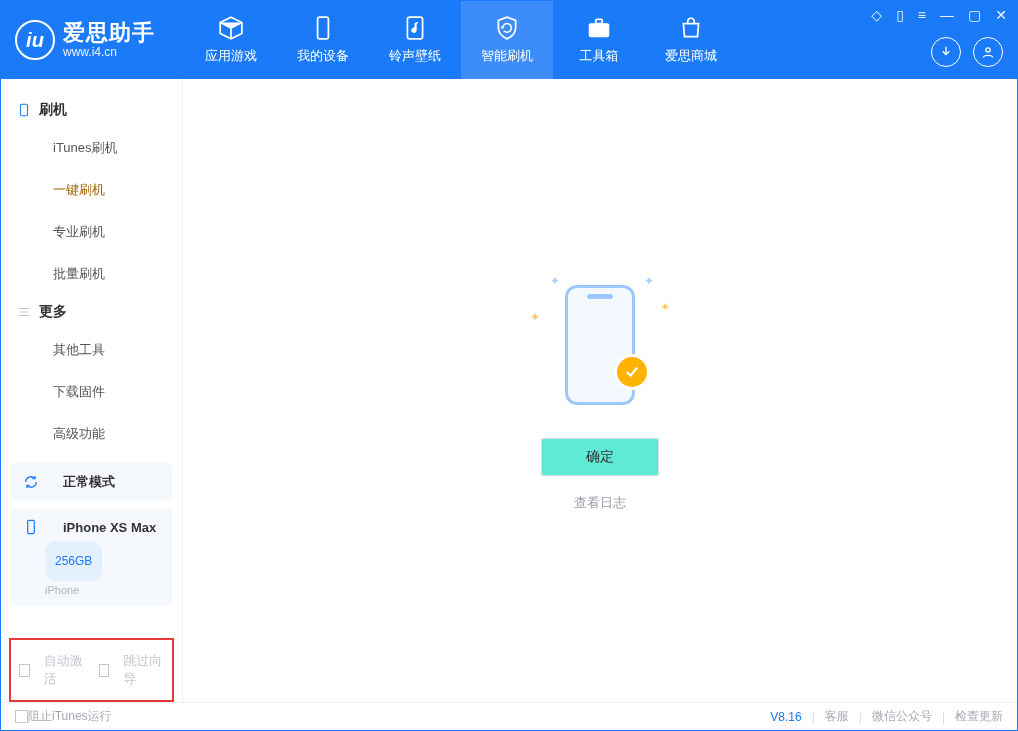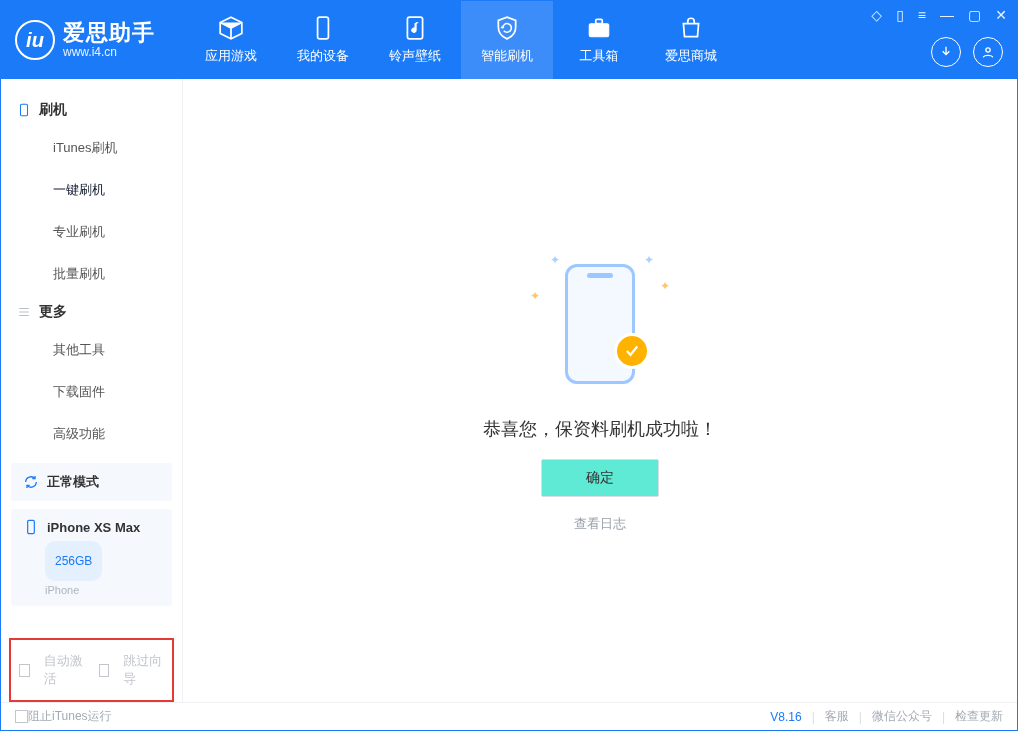--- a/index.html
+++ b/index.html
@@ -26,25 +26,25 @@
 .hdr-circles svg { width:16px; height:16px; stroke:#fff; fill:none; stroke-width:2; }
 
 
 .main { display:flex; height:calc(100% - 78px - 28px); }
 .side { width:182px; border-right:1px solid #eef0f3; padding-top:14px; display:flex; flex-direction:column; }
 .side-top { flex:1; overflow:auto; }
 .grp-hdr { display:flex; align-items:center; gap:8px; padding:8px 16px; font-size:14px; color:#333; font-weight:600; }
 .grp-hdr svg { width:14px; height:14px; }
 .grp-items { padding-left:52px; }
 .sitem { font-size:13px; color:#555; padding:12px 0; cursor:pointer; }
-.sitem.active { color:#0f172a; }
+.sitem.active { color:#a16207; }
 
 .dev-boxes { padding:10px; }
 .dev-box { background:#f5f8fc; border-radius:3px; padding:10px 12px; margin-top:8px; font-size:13px; }
-.dev-box .row1 { display:flex; align-items:center; gap:8px; color:#333; font-weight:600; }
+.dev-box .row1 { display:flex; align-items:center; gap:24px; color:#333; font-weight:600; }
 .dev-box .row1 svg { width:16px; height:16px; }
 .badge { display:inline-block; background:#e5f0ff; color:#1a7af8; border-radius:10px; padding:13px 10px; font-size:12px; margin-top:6px; margin-left:22px; }
 .subt { font-size:11px; color:#aeb5bf; margin-left:22px; margin-top:3px; }
 
 .chk-row { border:2px solid #e53935; margin:22px 8px 0 8px; padding:12px 8px; display:flex; gap:14px; align-items:center; font-size:13px; color:#c2c6cc; }
 .chk { width:13px; height:13px; border:1px solid #c2c6cc; display:inline-block; }
 
 .content { flex:1; display:flex; flex-direction:column; align-items:center; justify-content:center; gap:18px; }
 .illus { position:relative; width:160px; height:150px; display:flex; align-items:center; justify-content:center; }
 .phone { width:70px; height:120px; border:3px solid #9cc8ff; border-radius:12px; background:#f3f9ff; position:relative; }
@@ -217,21 +217,20 @@
       <span class="spark s3">✦</span>
       <span class="spark s1">✦</span>
       <span class="spark s2">✦</span>
       <div class="phone"></div>
       <div class="check-badge">
         <svg viewBox="0 0 24 24">
             <path d="M5 12l5 5 9-11"></path>
           </svg>
       </div>
     </div>
-    <div class="msg">恭喜您，保资料刷机成功啦！</div>
     <button class="btn">确定</button>
     <div class="loglink">查看日志</div>
   </div>
 </div>
 
 <div class="footer">
   <div class="f-left">
     <span class="chk" style="border-color:#c2c6cc"></span>
     <span>阻止iTunes运行</span>
   </div>

